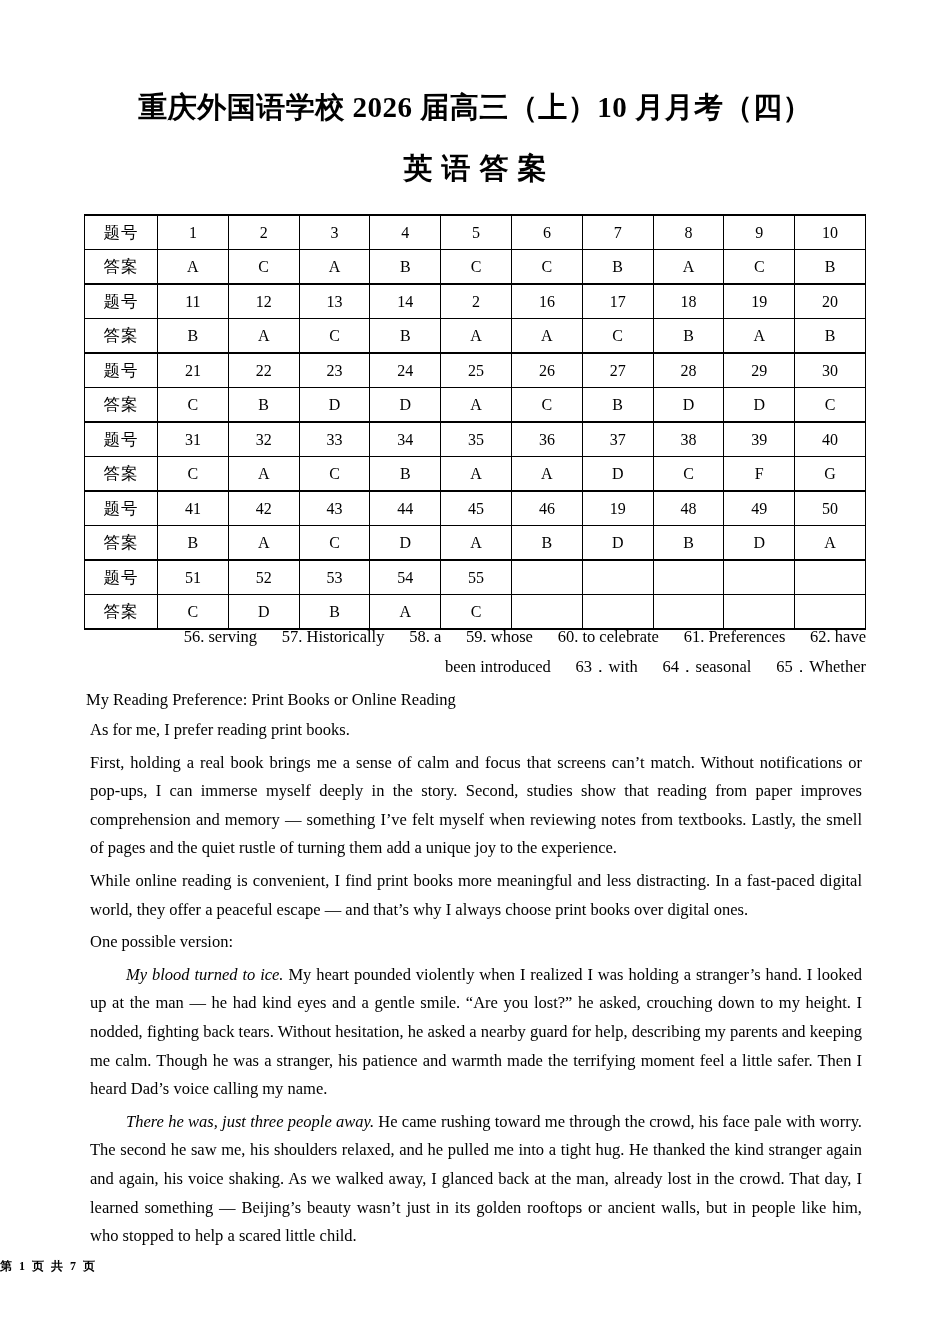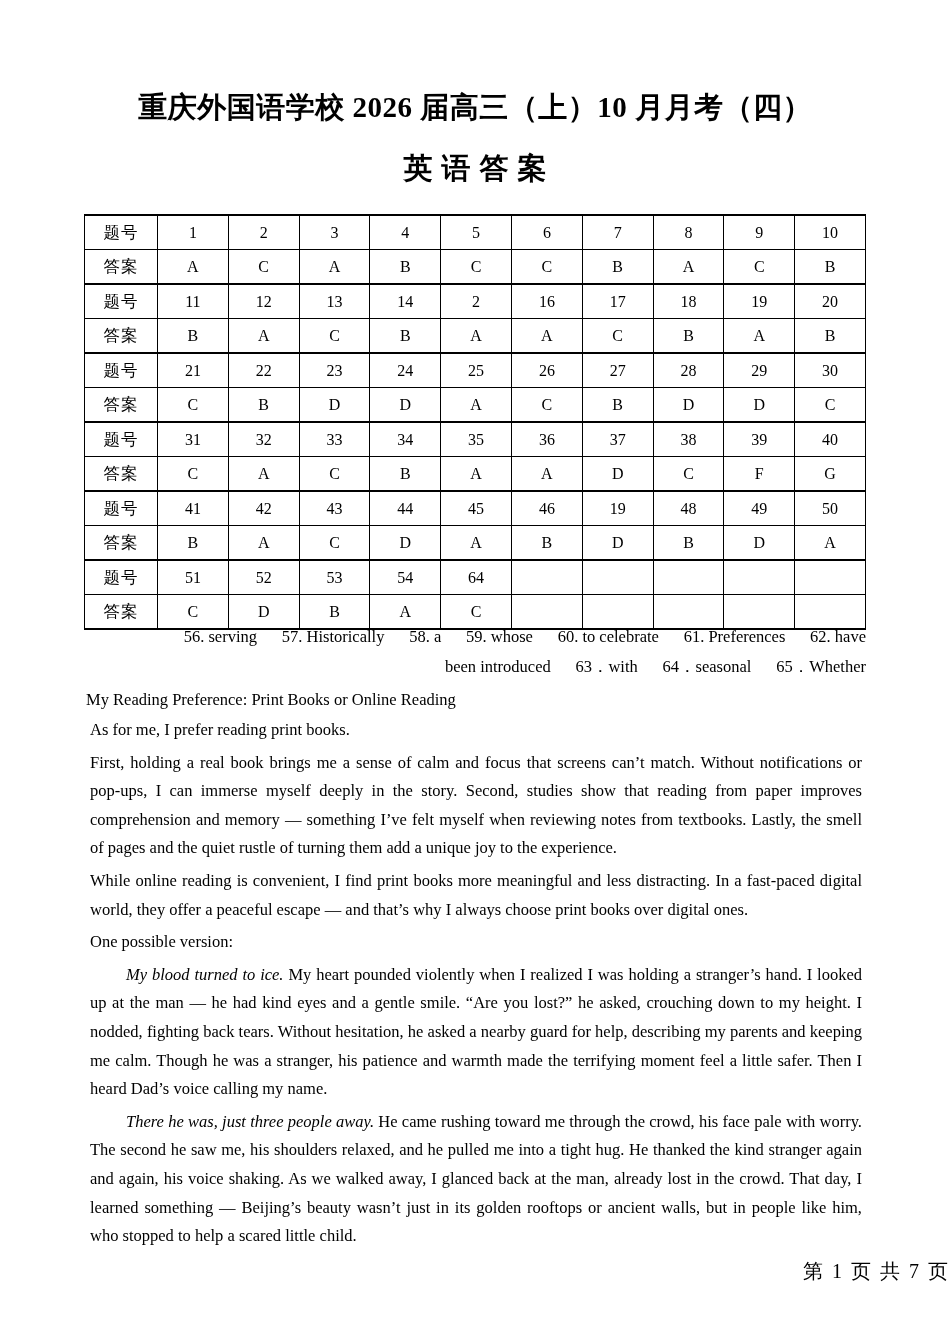--- a/index.html
+++ b/index.html
@@ -129,23 +129,23 @@
   .body-text em {
     font-style: italic;
   }
 
   
   .footer {
     position: absolute;
     left: 0;
     top: 1258px;
     width: 950px;
-    text-align: right;
-    font-size: 20px;
-    font-weight: normal;
+    text-align: left;
+    font-size: 12px;
+    font-weight: bold;
     letter-spacing: 2px;
   }
 </style>
 </head>
 <body>
 
 <div class="page">
 
   <div class="doc-title">重庆外国语学校 2026 届高三（上）10 月月考（四）</div>
   <div class="doc-subtitle">英语答案</div>
@@ -281,21 +281,21 @@
           <td>B</td>
           <td>D</td>
           <td>A</td>
         </tr>
         <tr class="block-start">
           <td class="lbl">题号</td>
           <td>51</td>
           <td>52</td>
           <td>53</td>
           <td>54</td>
-          <td>64</td>
+          <td>55</td>
           <td></td>
           <td></td>
           <td></td>
           <td></td>
           <td></td>
         </tr>
         <tr class="block-end last-row">
           <td class="lbl">答案</td>
           <td>C</td>
           <td>D</td>

